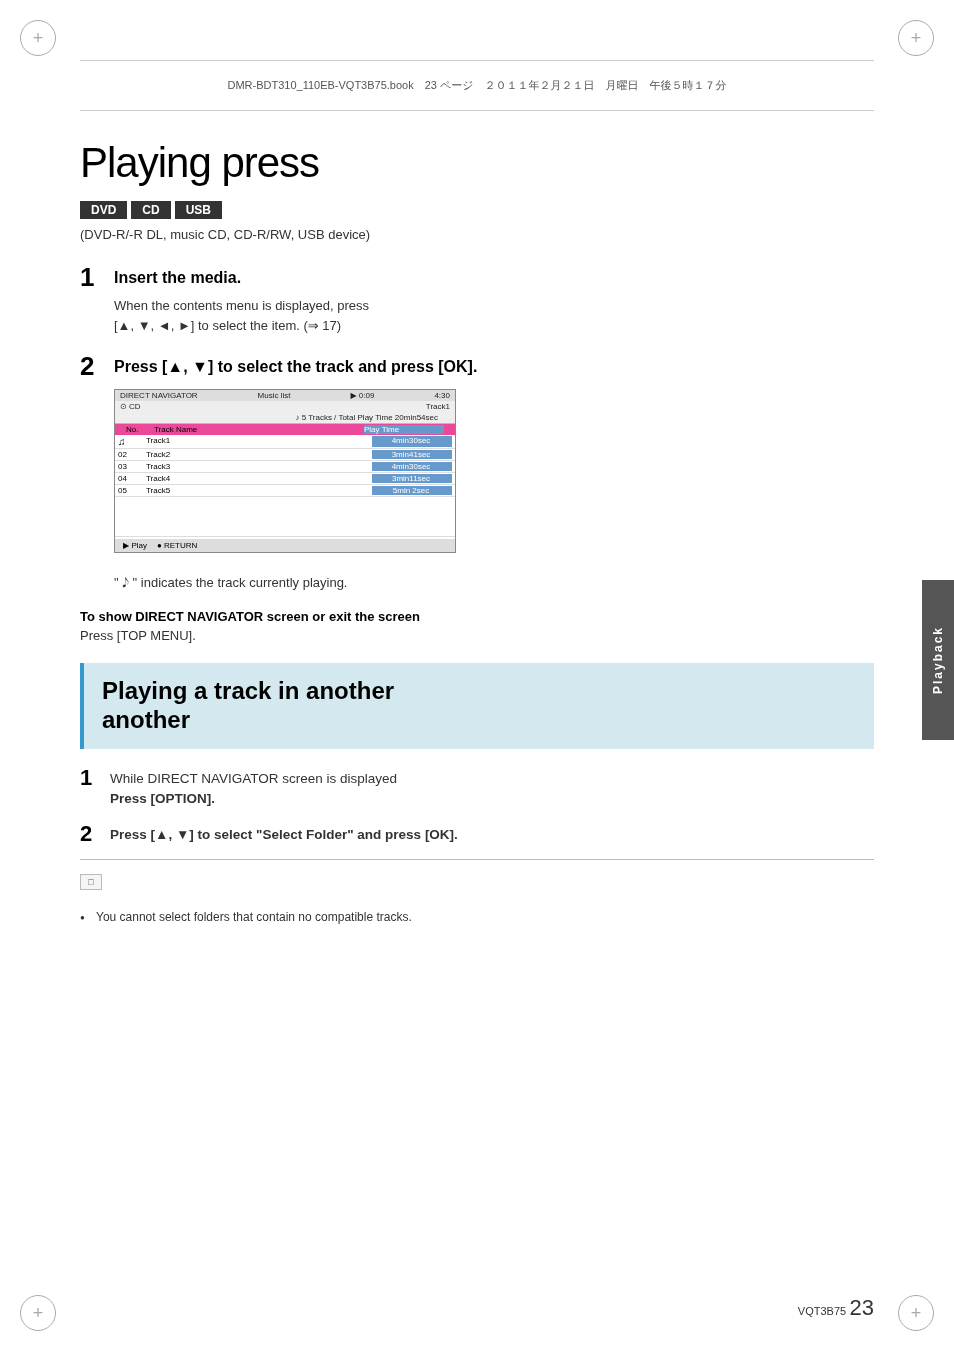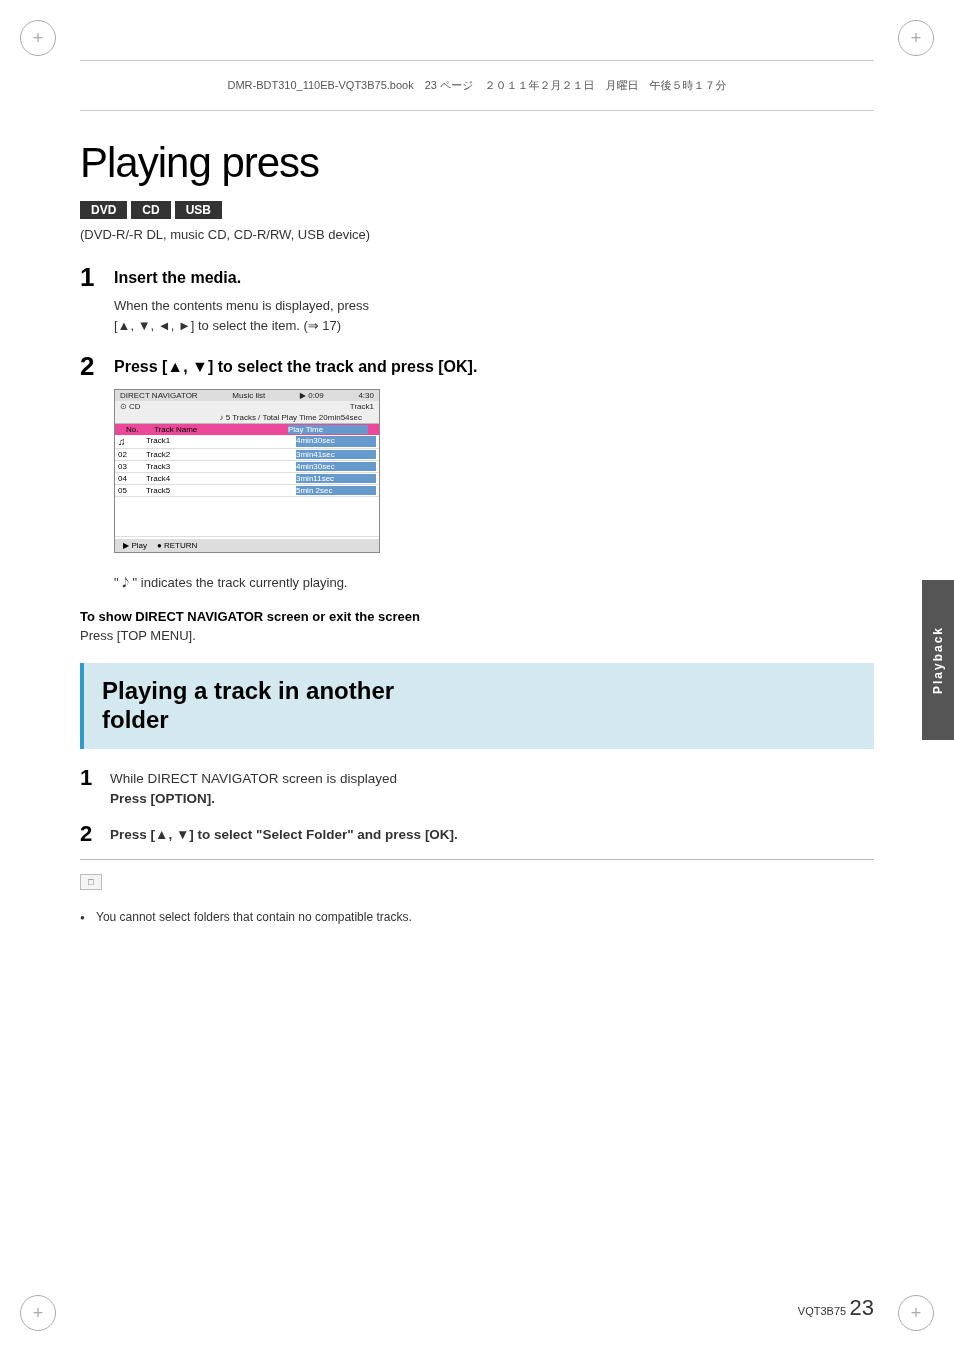--- a/index.html
+++ b/index.html
@@ -113,21 +113,21 @@
     .section-body {
       margin-left: 34px;
       font-size: 13px;
       color: #333;
       line-height: 1.5;
     }
 
     
     .screen-mockup {
       border: 1px solid #888;
-      width: 266px;
+      width: 342px;
       margin: 10px 0 22px 34px;
       font-size: 9px;
       background: #fff;
     }
 
     .screen-top-bar {
       display: flex;
       justify-content: space-between;
       align-items: center;
       background: #ddd;
@@ -162,21 +162,21 @@
       border-bottom: 1px solid #ddd;
     }
 
     .screen-table-row.playing {
       background: #fff;
     }
 
     .screen-table-row .playtime {
       background: #6699cc;
       color: #fff;
-      text-align: left;
+      text-align: center;
       padding-right: 2px;
     }
 
     .screen-footer {
       background: #ddd;
       display: flex;
       justify-content: flex-start;
       padding: 2px 8px;
       font-size: 8px;
       gap: 10px;
@@ -411,21 +411,21 @@
 
     <div class="note-text">" 𝅘𝅥𝅮 " indicates the track currently playing.</div>
   </div>
 
   <p class="bold-heading">To show DIRECT NAVIGATOR screen or exit the screen</p>
   <p class="regular-text">Press [TOP MENU].</p>
 
   <div class="section-box">
     <div class="section-box-title">
       <span>Playing a track in another</span><br>
-      <span>folder</span>
+      <span>another</span>
     </div>
   </div>
 
   <div class="sub-section">
     <div class="sub-section-header">
       <span class="sub-section-num">1</span>
       <div class="sub-section-body">
         <span>While DIRECT NAVIGATOR screen is displayed</span><br>
         <strong>Press [OPTION].</strong>
       </div>

